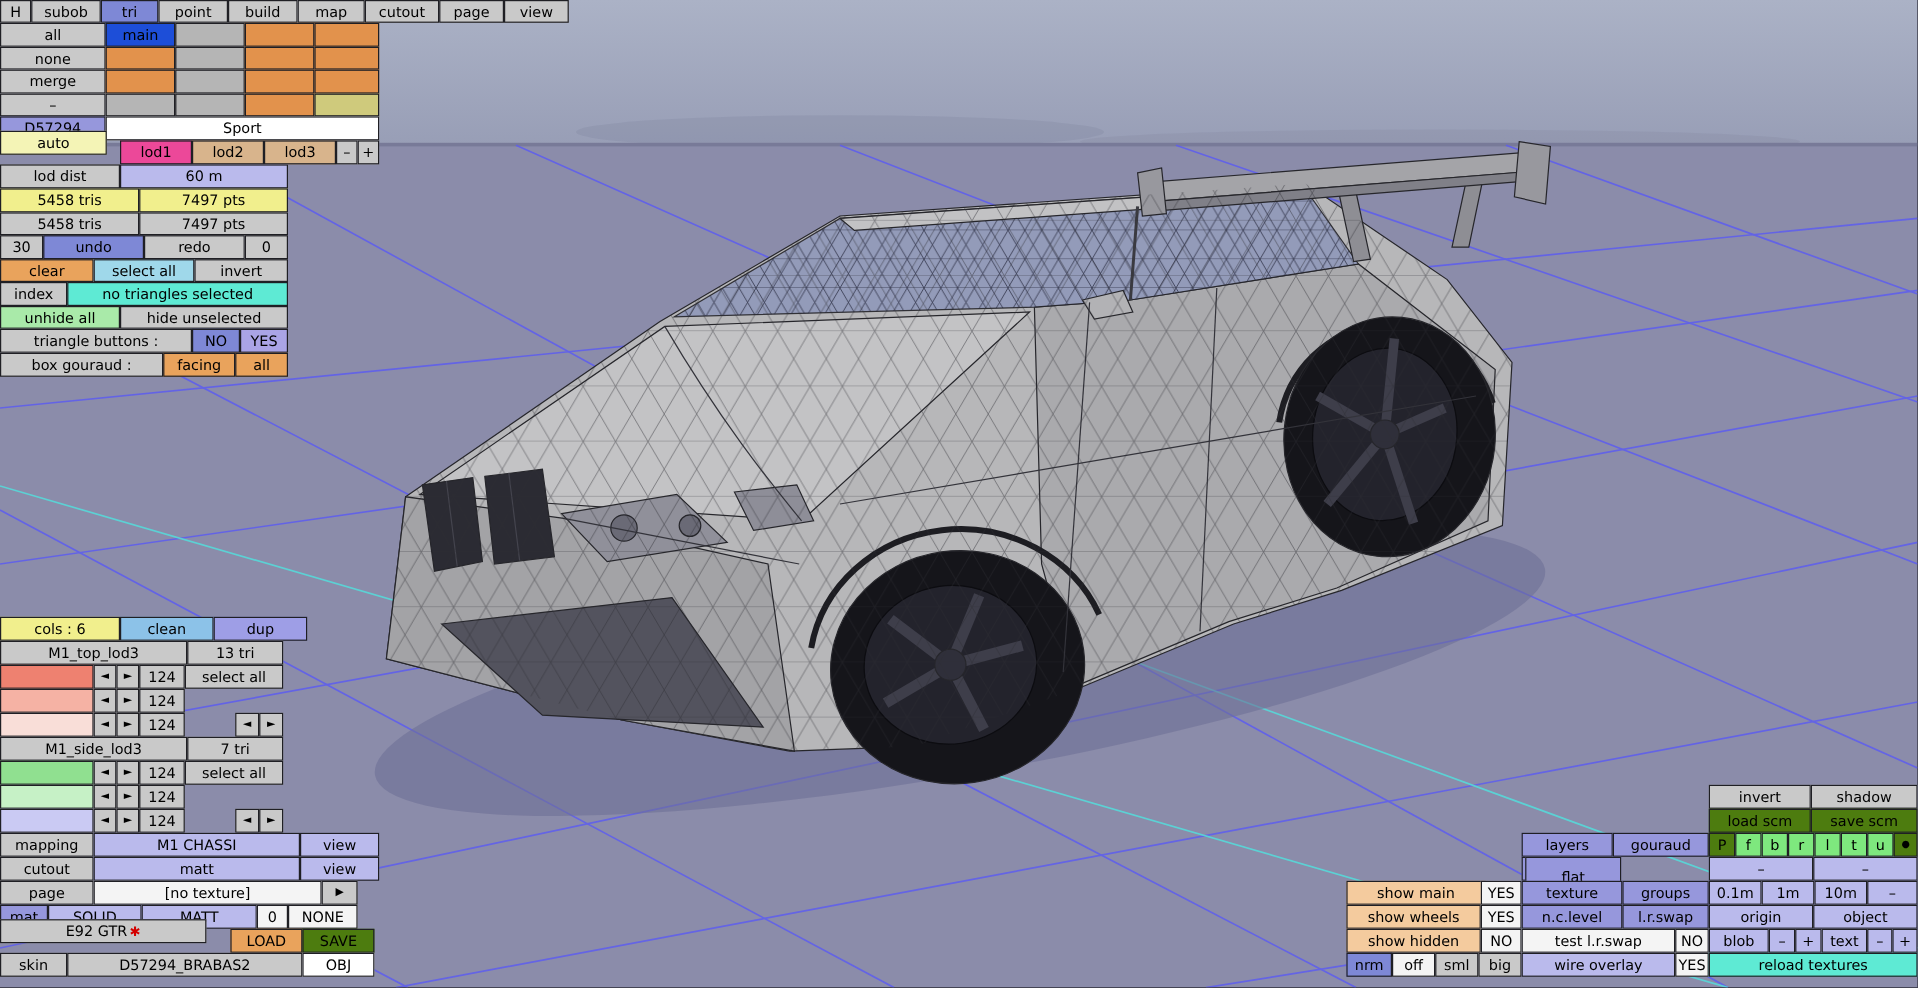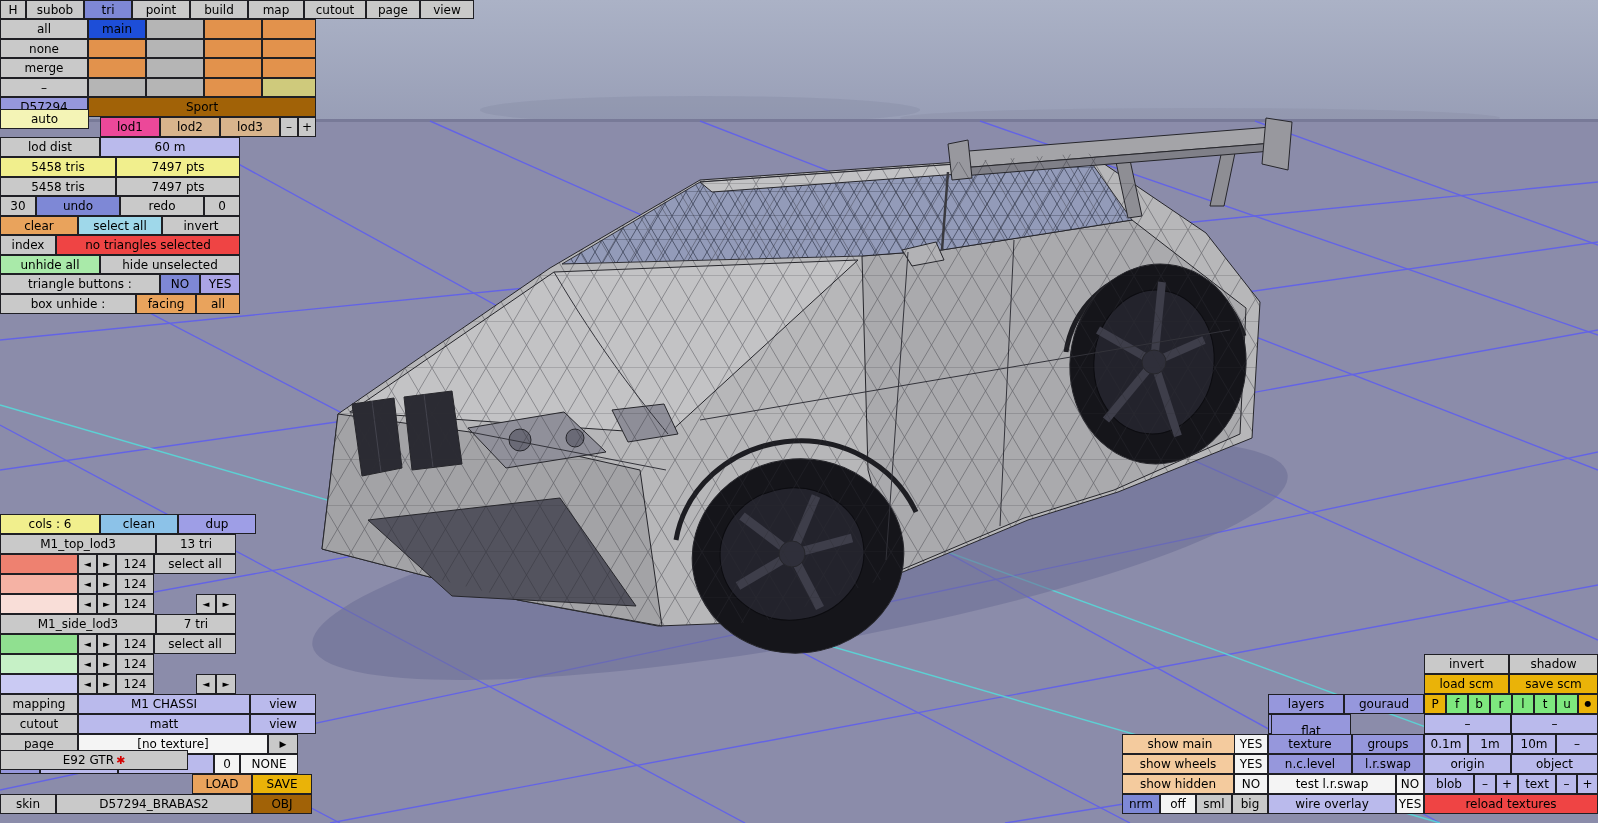--- a/index.html
+++ b/index.html
@@ -8,32 +8,32 @@
          background:#8b8caa; font-family:"DejaVu Sans", sans-serif; }
   #vp { position:absolute; left:0; top:0; z-index:0; }
   .b { position:absolute; box-sizing:border-box; border:1px solid #1f1f24;
        display:flex; align-items:center; justify-content:center;
        font-size:12px; line-height:1; color:#000; z-index:2;
        white-space:nowrap; overflow:hidden; cursor:default; }
   .sm { font-size:9px; }
   .dotc { font-size:8px; }
   .gray   { background:#c9c9c9; }
   .orange { background:#e9a35c; }
-  .khaki  { background:#a16207; }
+  .khaki  { background:#ffffff; }
   .pyellow{ background:#f4f4b6; }
   .yellow { background:#f1ef8d; }
   .blue   { background:#7e88d6; }
   .purple { background:#9697dc; }
   .mpurple{ background:#aaa4e6; }
   .dupc   { background:#9e9ee6; }
   .lpurple{ background:#babaec; }
-  .cyan   { background:#ef4444; }
+  .cyan   { background:#5eead4; }
   .lcyan  { background:#9fd8ea; }
   .lblue  { background:#8cc2e8; }
-  .green  { background:#eab308; }
+  .green  { background:#4d7c0f; }
   .flaggreen { background:#7ee87e; }
   .lgreen { background:#a9eaa9; }
   .peach  { background:#f4cb9e; }
   .white  { background:#f4f4f4; }
   .salmon { background:#ec4899;text-align:right; }
   .tan    { background:#d8b48c; }
   .star { color:#d40000; margin-left:2px; font-size:11px; }
 </style>
 </head>
 <body>
@@ -227,21 +227,21 @@
   <div class="b gray" style="left:0;top:235px;width:56px;height:20px">index</div>
   <div class="b cyan" style="left:56px;top:235px;width:184px;height:20px">no triangles selected</div>
 
   <div class="b lgreen" style="left:0;top:255px;width:100px;height:19px">unhide all</div>
   <div class="b gray" style="left:100px;top:255px;width:140px;height:19px">hide unselected</div>
 
   <div class="b gray" style="left:0;top:274px;width:160px;height:20px">triangle buttons :</div>
   <div class="b blue" style="left:160px;top:274px;width:40px;height:20px">NO</div>
   <div class="b mpurple" style="left:200px;top:274px;width:40px;height:20px">YES</div>
 
-  <div class="b gray" style="left:0;top:294px;width:136px;height:20px">box unhide :</div>
+  <div class="b gray" style="left:0;top:294px;width:136px;height:20px">box gouraud :</div>
   <div class="b orange" style="left:136px;top:294px;width:60px;height:20px">facing</div>
   <div class="b orange" style="left:196px;top:294px;width:44px;height:20px">all</div>
 
   <div class="b yellow" style="left:0;top:514px;width:100px;height:20px">cols : 6</div>
   <div class="b lblue" style="left:100px;top:514px;width:78px;height:20px">clean</div>
   <div class="b dupc" style="left:178px;top:514px;width:78px;height:20px">dup</div>
 
   <div class="b gray" style="left:0;top:534px;width:156px;height:20px">M1_top_lod3</div>
   <div class="b gray" style="left:156px;top:534px;width:80px;height:20px">13 tri</div>
 
@@ -295,21 +295,21 @@
   <div class="b gray" style="left:0;top:734px;width:78px;height:20px">page</div>
   <div class="b white" style="left:78px;top:734px;width:190px;height:20px">[no texture]</div>
   <div class="b gray sm" style="left:268px;top:734px;width:30px;height:20px">▶</div>
 
   <div class="b purple" style="left:0;top:754px;width:40px;height:20px">mat</div>
   <div class="b lpurple" style="left:40px;top:754px;width:78px;height:20px">SOLID</div>
   <div class="b lpurple" style="left:118px;top:754px;width:96px;height:20px">MATT</div>
   <div class="b white" style="left:214px;top:754px;width:26px;height:20px">0</div>
   <div class="b white" style="left:240px;top:754px;width:58px;height:20px">NONE</div>
 
-  <div class="b gray" style="left:0;top:750px;width:188px;height:20px">
+  <div class="b gray" style="left:0;top:766px;width:172px;height:20px">
     <span>E92 GTR</span>
       <span class="star">✱</span>
   </div>
   <div class="b orange" style="left:192px;top:774px;width:60px;height:20px">LOAD</div>
   <div class="b green" style="left:252px;top:774px;width:60px;height:20px">SAVE</div>
 
   <div class="b gray" style="left:0;top:794px;width:56px;height:20px">skin</div>
   <div class="b gray" style="left:56px;top:794px;width:196px;height:20px">D57294_BRABAS2</div>
   <div class="b khaki" style="left:252px;top:794px;width:60px;height:20px">OBJ</div>
 

